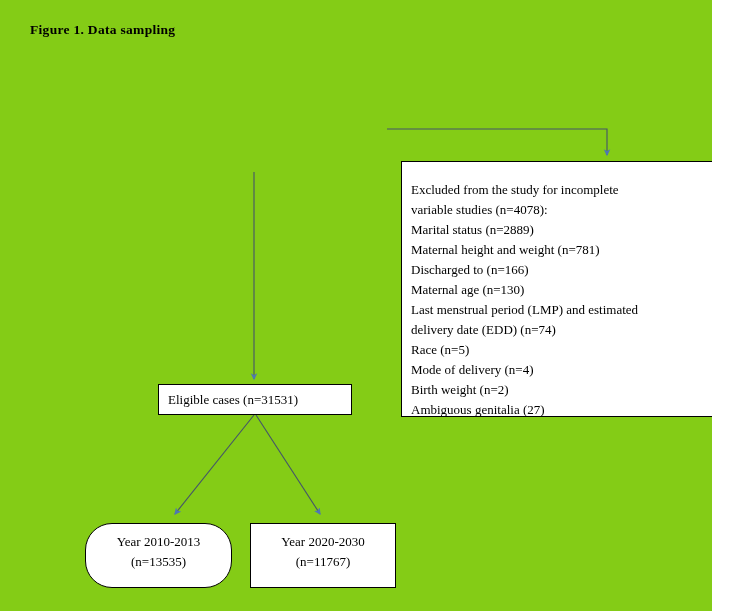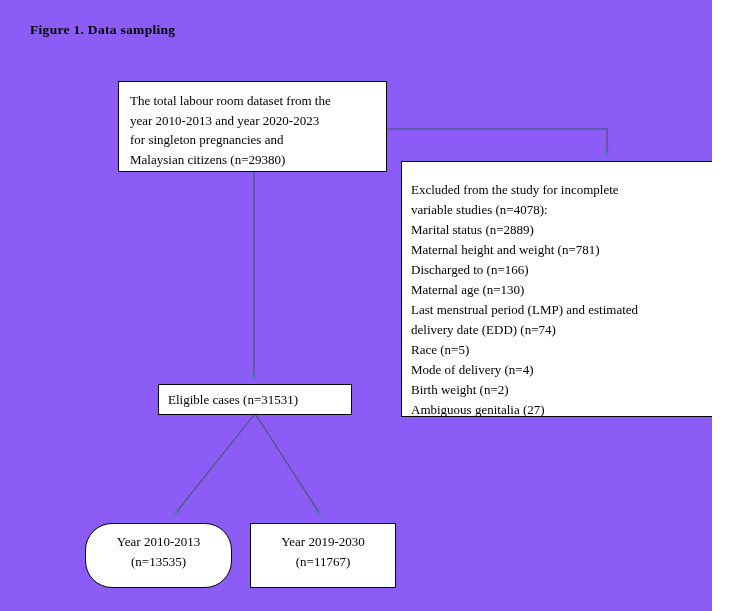--- a/index.html
+++ b/index.html
@@ -4,21 +4,21 @@
 <style>
   html, body {
     margin: 0;
     padding: 0;
     background: #ffffff;
   }
   #figure-root {
     position: relative;
     width: 712px;
     height: 611px;
-    background: #8b5cf6;
+    background: #84cc16;
     overflow: hidden;
     font-family: "Liberation Serif", "DejaVu Serif", serif;
     color: #000000;
   }
   #figure-title {
     position: absolute;
     left: 30px;
     top: 22px;
     font-size: 13.5px;
     font-weight: bold;
@@ -110,26 +110,20 @@
 
     <g>
       <path d="M 254 415 L 175 514" fill="none" stroke="#44546A" stroke-width="1.1" marker-end="url(#arrowhead)"></path>
     </g>
 
     <g>
       <path d="M 256 415 L 320 514" fill="none" stroke="#44546A" stroke-width="1.1" marker-end="url(#arrowhead)"></path>
     </g>
   </svg>
 
-  <div class="flow-box" id="box-total">
-    <span class="box-text">The total labour room dataset from  the
-year 2010-2013 and year  2020-2023
-for  singleton  pregnancies  and
-Malaysian  citizens  (n=29380)</span>
-  </div>
 
   <div class="flow-box" id="box-excluded">
     <span class="box-text">Excluded  from  the  study  for  incomplete
 variable  studies (n=4078):
 Marital  status (n=2889)
 Maternal  height  and  weight  (n=781)
 Discharged  to (n=166)
 Maternal  age (n=130)
 Last menstrual  period (LMP) and  estimated
 delivery  date (EDD)  (n=74)
@@ -142,17 +136,17 @@
   <div class="flow-box" id="box-eligible">
     <span class="box-text">Eligible  cases (n=31531)</span>
   </div>
 
   <div class="flow-box" id="box-year-a">
     <span class="box-text">Year  2010-2013
 (n=13535)</span>
   </div>
 
   <div class="flow-box" id="box-year-b">
-    <span class="box-text">Year  2019-2030
+    <span class="box-text">Year  2020-2030
 (n=11767)</span>
   </div>
 
 </div>
 
 </body></html>

